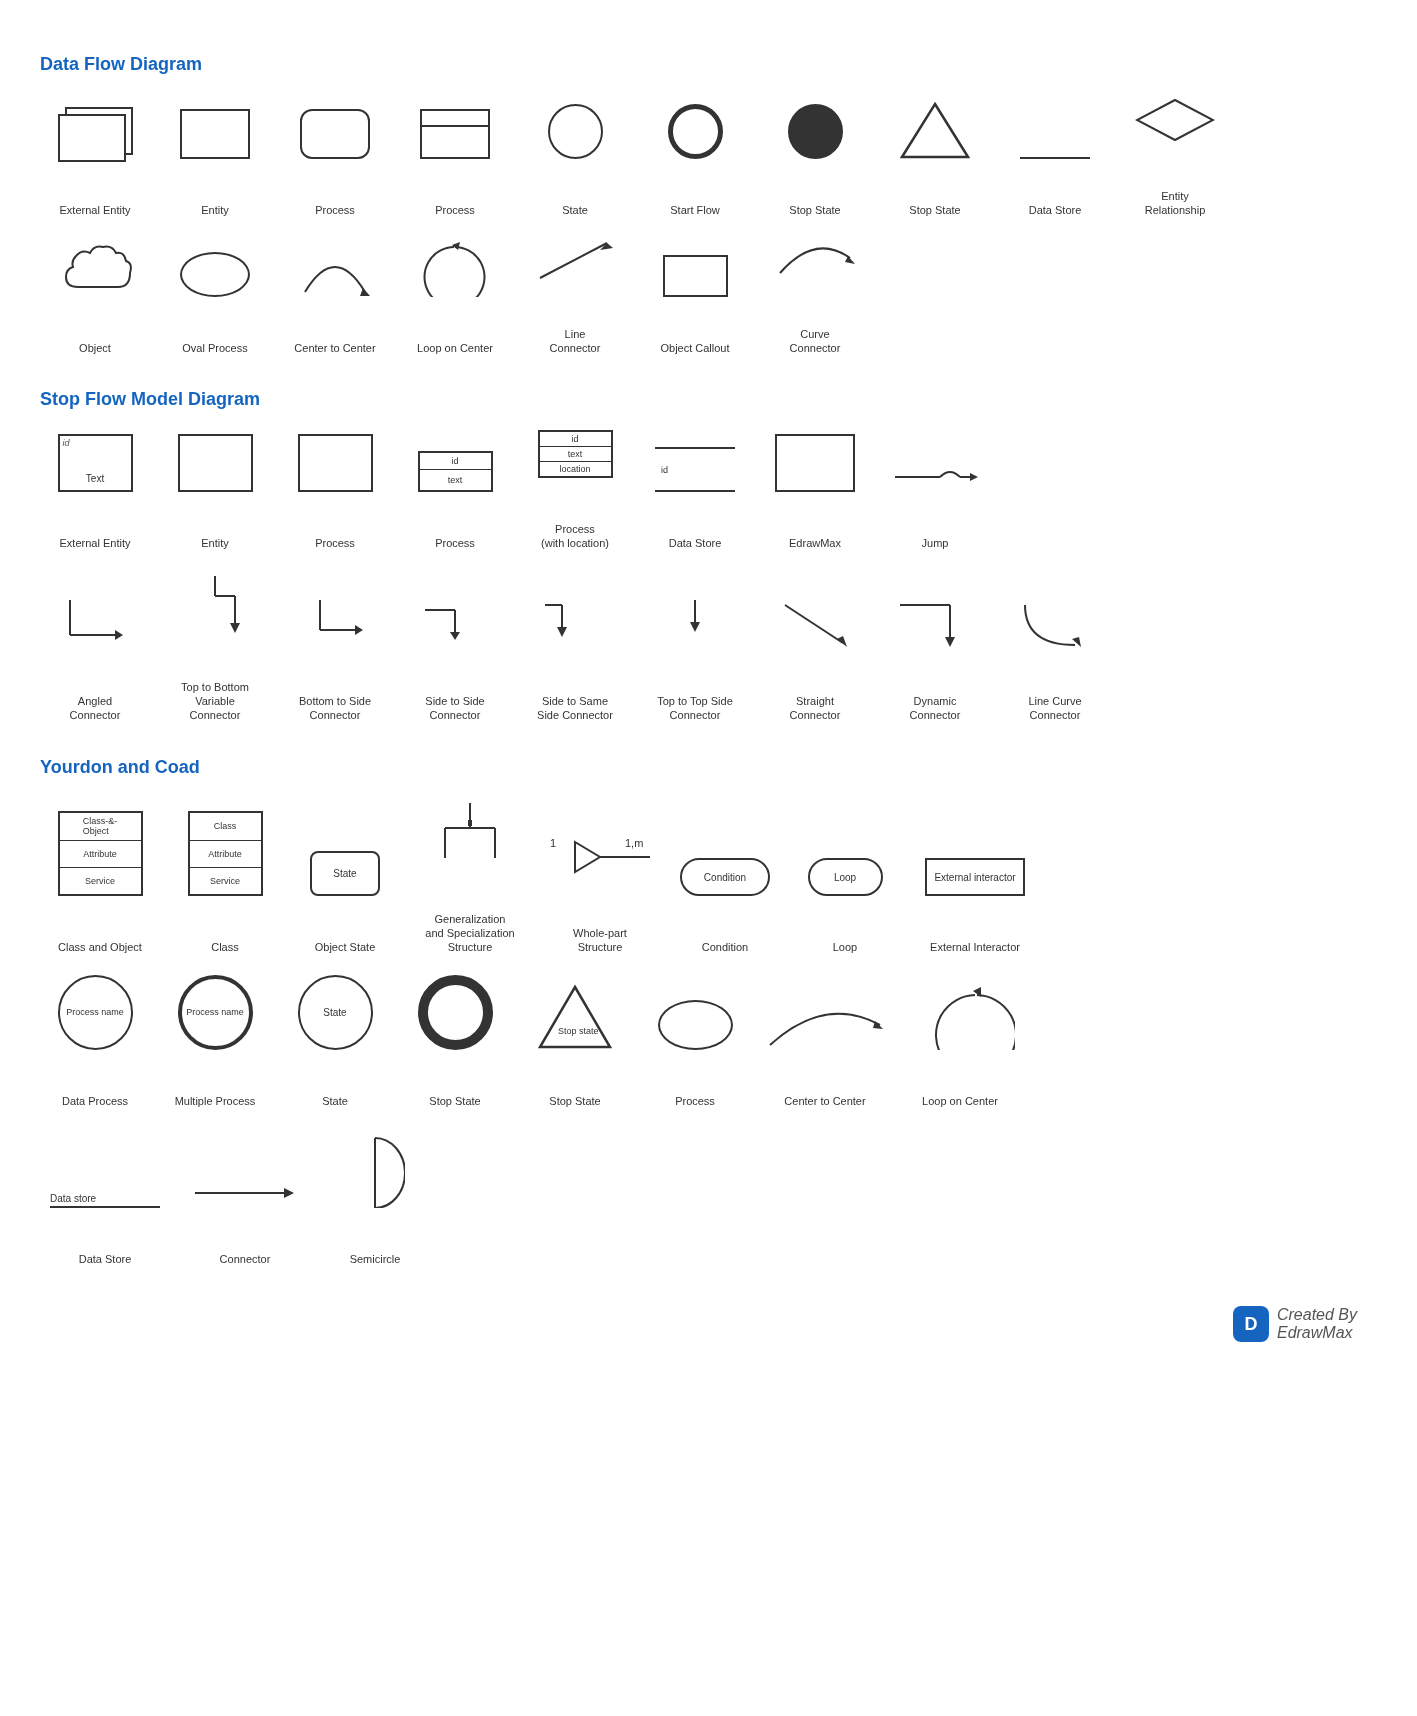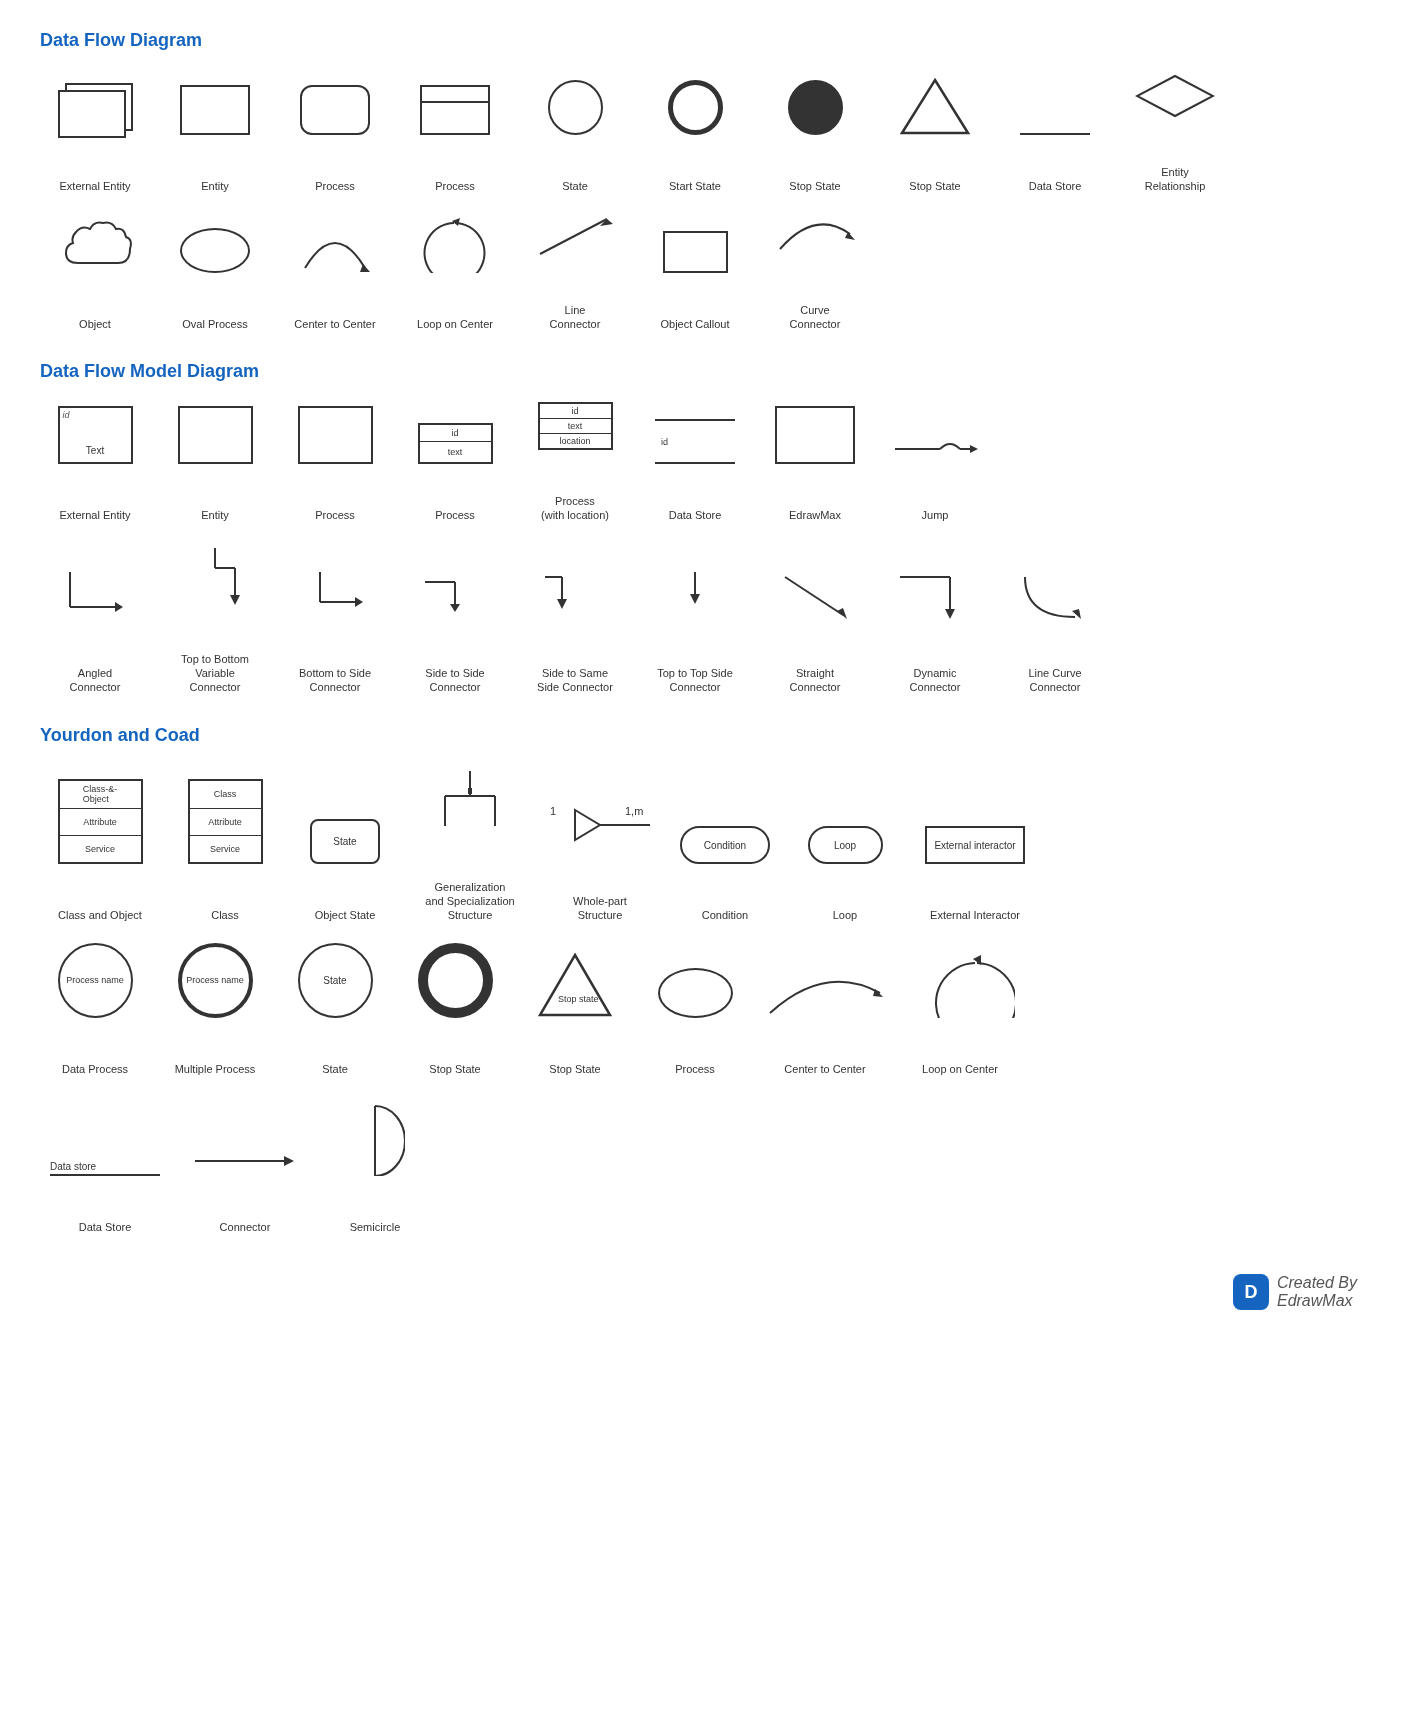--- a/index.html
+++ b/index.html
@@ -9,21 +9,21 @@
       color: #333;
       width: 1417px;
       min-height: 1716px;
       padding: 30px 40px;
     }
     .section-title {
       color: #1565c0;
       font-size: 18px;
       font-weight: bold;
       margin-bottom: 20px;
-      margin-top: 0;
+      margin-top: 24px;
     }
     .symbol-row {
       display: flex;
       flex-wrap: wrap;
       align-items: flex-end;
       margin-bottom: 10px;
       gap: 10px;
     }
     .symbol-item {
       display: flex;
@@ -260,21 +260,21 @@
       <div class="shape">
         <div class="circle-plain"></div>
       </div>
       <div class="label">State</div>
     </div>
 
     <div class="symbol-item">
       <div class="shape">
         <div class="circle-double"></div>
       </div>
-      <div class="label">Start State</div>
+      <div class="label">Start Flow</div>
     </div>
 
     <div class="symbol-item">
       <div class="shape">
         <div class="circle-filled"></div>
       </div>
       <div class="label">Stop State</div>
     </div>
 
     <div class="symbol-item">
@@ -364,21 +364,21 @@
           <path d="M5,35 Q40,-5 75,20" fill="none" stroke="#333" stroke-width="2"></path>
           <polygon points="73,18 80,26 70,24" fill="#333"></polygon>
         </svg>
       </div>
       <div class="label">Curve<br>Connector</div>
     </div>
   </div>
 </div>
 
 <div class="section-sep">
-  <div class="section-title">Data Flow Model Diagram</div>
+  <div class="section-title">Stop Flow Model Diagram</div>
 
   <div class="symbol-row">
 
     <div class="symbol-item">
       <div class="shape">
         <div style="width:75px;height:58px;border:2px solid #333;background:#fff;position:relative;">
           <span style="position:absolute;top:2px;left:3px;font-size:9px;font-style:italic;color:#555;">id</span>
           <div style="position:absolute;bottom:6px;left:0;right:0;text-align:center;font-size:10px;">Text</div>
         </div>
       </div>

